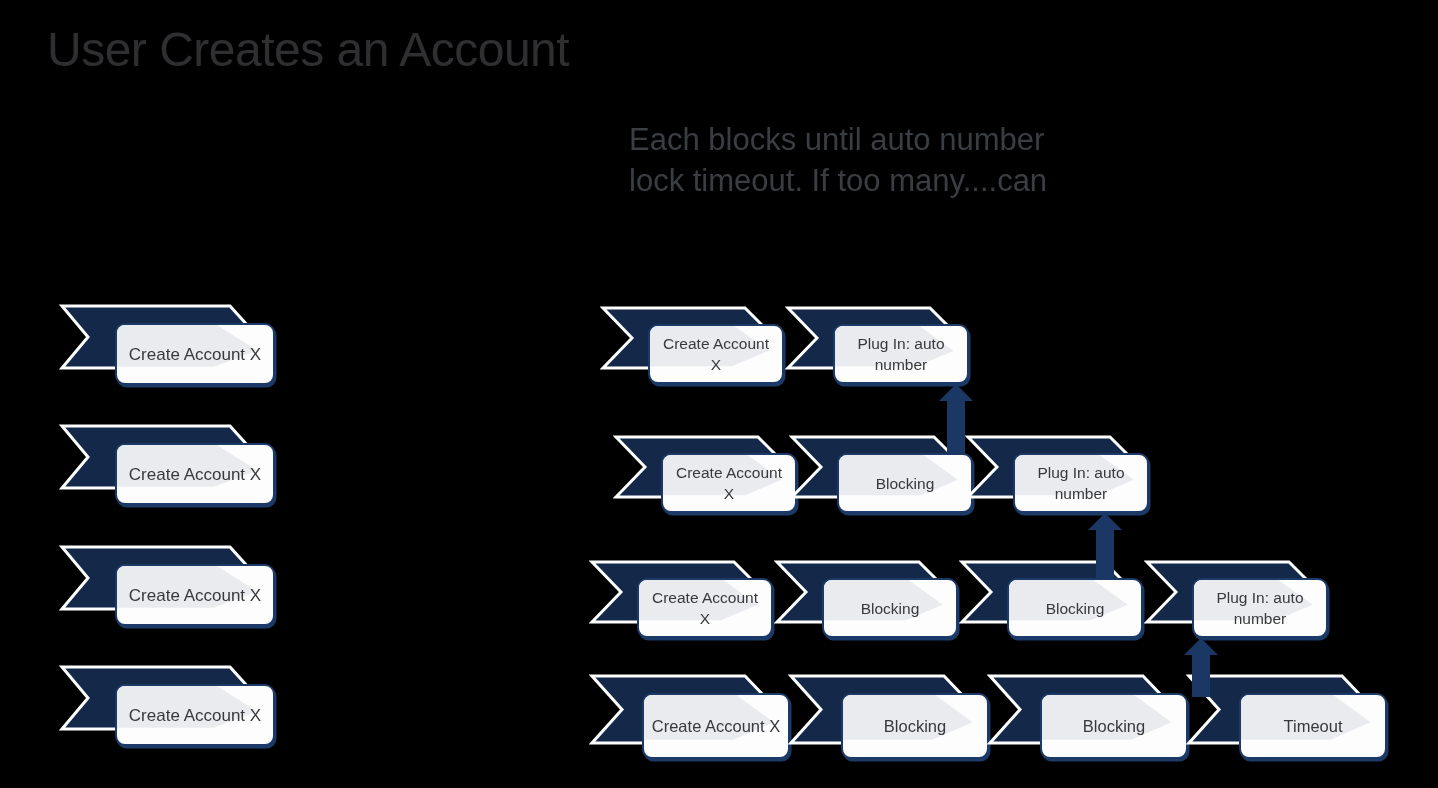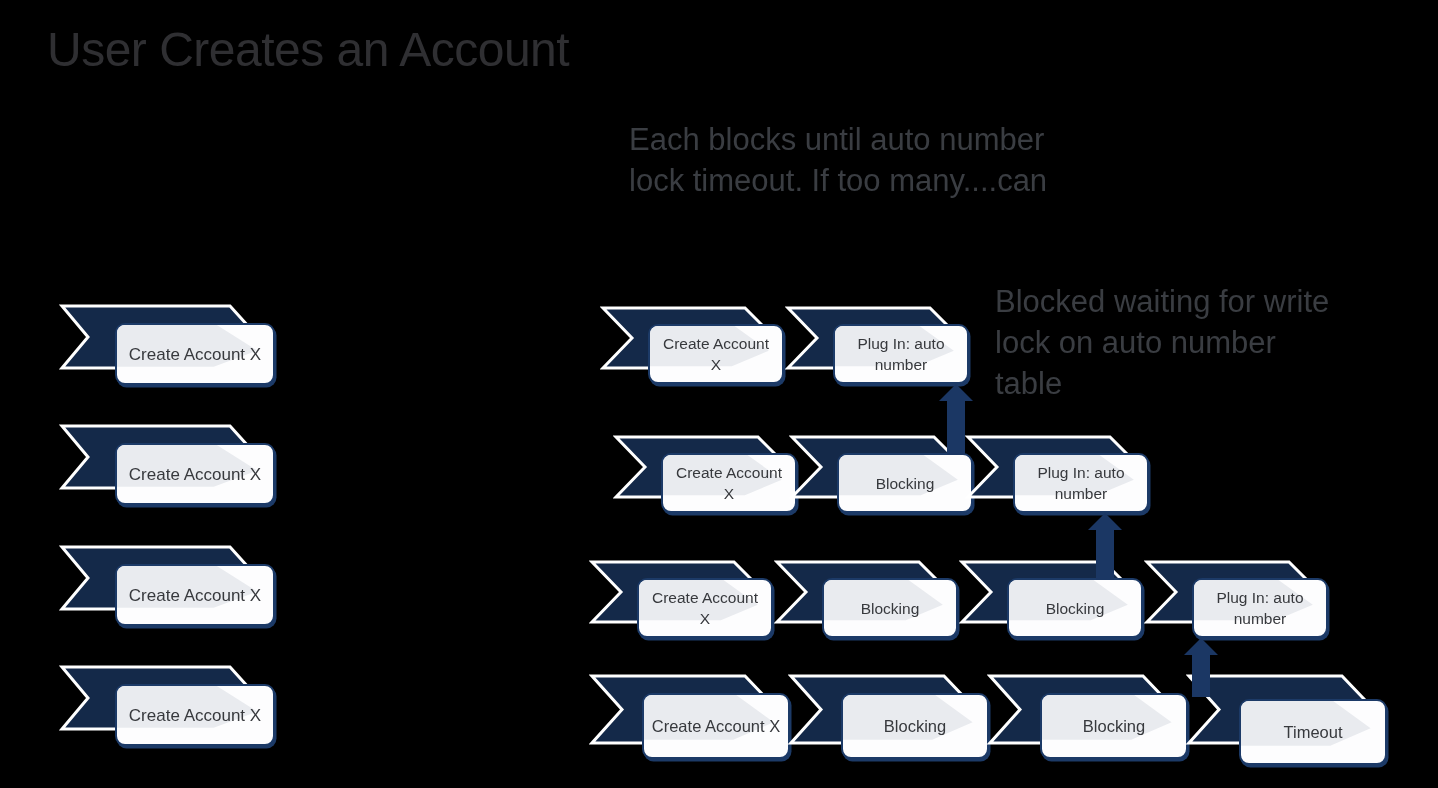--- a/index.html
+++ b/index.html
@@ -54,25 +54,20 @@
 <div class="slide" id="slide" style="--bg: #000000; --chevron: #142949; --chevron-outline: #FFFFFF; --arrow-color: #1B3764; --box-border: #1C3A67; --box-fill: #FDFDFE; --inner-arrow: #E9EBEF; --title-color: #2F2F32; --note-color: #3A3D42; --box-text: #37393D;">
 
   <div class="title">User Creates an Account</div>
 
 
   <div class="note note-blocks">
     <span>Each blocks until auto number</span>
     <span>lock timeout. If too many....can</span>
   </div>
 
-  <div class="note note-blocked">
-    <span>Blocked waiting for write</span>
-    <span>lock on auto number</span>
-    <span>table</span>
-  </div>
 
   <div id="left-column">
       <div class="proc" style="left: 62px; top: 306px;">
         <svg width="202" height="68" class="chev">
           <polygon points="3,3 171,3 199,34 171,65 3,65 29,34" fill="var(--chevron)" stroke="var(--chevron-outline)" stroke-width="3"></polygon>
         </svg>
         <div class="pbox" style="left: 53px; top: 17px; width: 160px; height: 62px;">
           <div class="inner-arrow"></div>
           <span class="plbl" style="font-size: 17px; white-space: nowrap;">Create Account X</span>
         </div>
@@ -211,21 +206,21 @@
         </svg>
         <div class="pbox" style="left: 50px; top: 17px; width: 148px; height: 66px;">
           <div class="inner-arrow"></div>
           <span class="plbl" style="font-size: 16.5px;">Blocking</span>
         </div>
       </div>
       <div class="proc" style="left: 1189px; top: 676px;">
         <svg width="191" height="73" class="chev">
           <polygon points="3,3 156,3 188,36.5 156,70 3,70 33,36.5" fill="var(--chevron)" stroke="var(--chevron-outline)" stroke-width="3"></polygon>
         </svg>
-        <div class="pbox" style="left: 50px; top: 17px; width: 148px; height: 66px; margin-top: 6px;">
+        <div class="pbox" style="left: 50px; top: 17px; width: 148px; height: 66px;">
           <div class="inner-arrow"></div>
           <span class="plbl" style="font-size: 16.5px;">Timeout</span>
         </div>
       </div>
     </div>
   <div id="arrow-layer">
       <div class="uparrow" style="left: 939px; top: 384px; height: 71px;"></div>
       <div class="uparrow" style="left: 1088px; top: 513px; height: 67px;"></div>
       <div class="uparrow" style="left: 1184px; top: 638px; height: 59px;"></div>
     </div>

